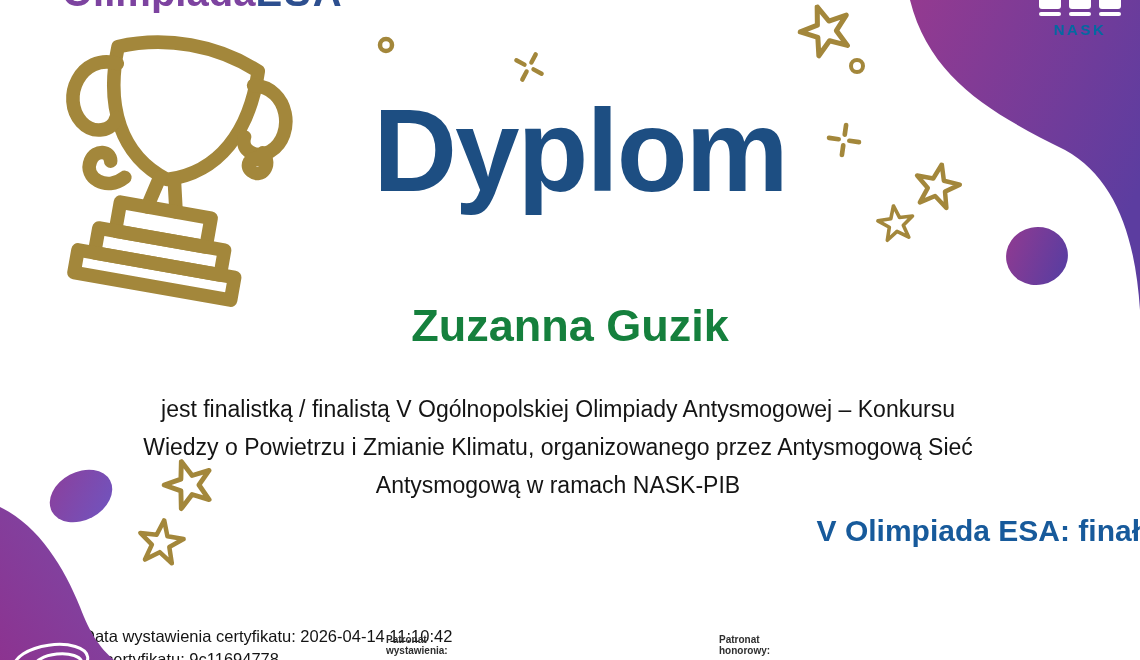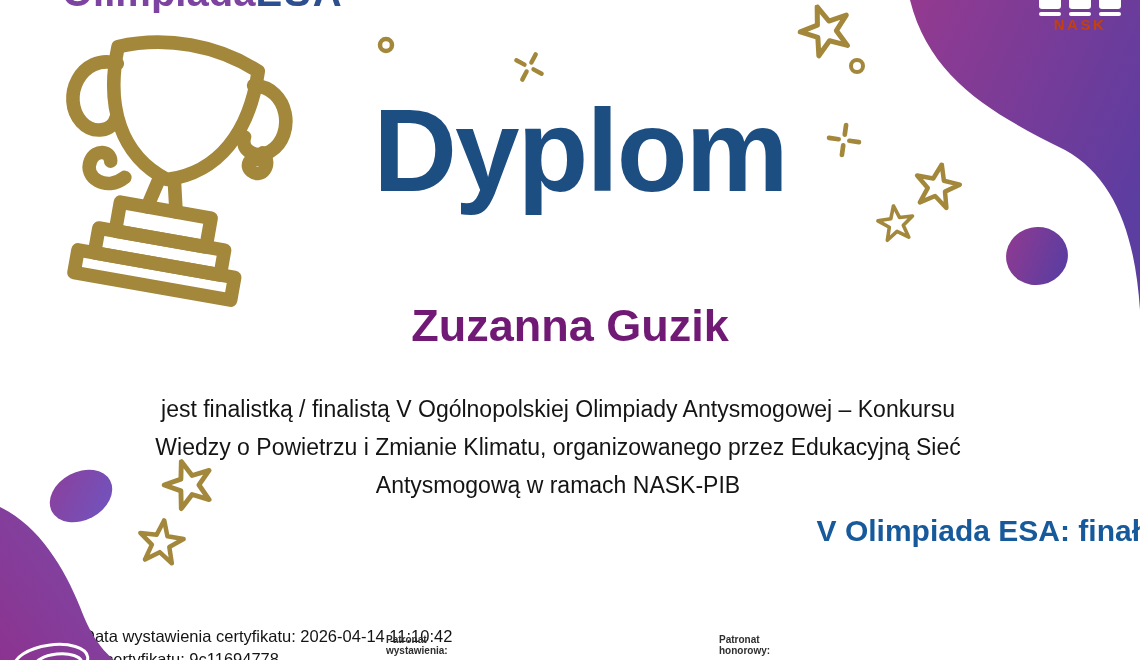--- a/index.html
+++ b/index.html
@@ -15,21 +15,21 @@
   .logo-purple{color:#7d43a0;}
   .logo-blue{color:#2d4f8f; letter-spacing:2px;}
 
   
   .title{
     left:0; top:88px; width:1160px; text-align:center;
     font-size:116px; font-weight:bold; letter-spacing:-2px; color:#1d4e82; line-height:1.1;
   }
   .name{
     left:0; top:300px; width:1140px; text-align:center;
-    font-size:45px; font-weight:bold; color:#701a75;
+    font-size:45px; font-weight:bold; color:#15803d;
   }
   .bodytext{
     left:0; top:390px; width:1116px; text-align:center;
     font-size:23px; color:#141414; line-height:38px;
   }
   .bodytext div{white-space:nowrap;}
   .award{
     left:0; top:514px; width:1140px; text-align:right;
     font-size:30px; font-weight:bold; color:#175a9b;
   }
@@ -39,21 +39,21 @@
   .patron{font-size:10px; font-weight:bold; color:#2e2e2e; line-height:11px; white-space:nowrap;}
   .patron-1{left:386px; top:634px;}
   .patron-2{left:719px; top:634px;}
 
   
   .nask-block{left:1032px; top:0; width:96px; text-align:center;}
   .esa-frags{display:flex; justify-content:center; gap:8px;}
   .esa-frags span{display:block; width:22px; height:9px; background:#fff; border-radius:0 0 3px 3px;}
   .esa-bars{display:flex; justify-content:center; gap:8px; margin-top:3px;}
   .esa-bars span{display:block; width:22px; height:4px; background:#fff; border-radius:2px;}
-  .nask-word{color:#c2410c; font-size:15px; font-weight:bold; letter-spacing:2.5px;}
+  .nask-word{margin-top:5px; color:#0369a1; font-size:15px; font-weight:bold; letter-spacing:2.5px;}
 
   .gold-stroke{stroke:#a3873b; fill:none;}
   svg{display:block;}
 </style>
 </head>
 <body>
 
 <svg width="0" height="0" style="position:absolute">
   <defs>
     <linearGradient id="gradTR" x1="0" y1="0" x2="1" y2="0.6">
@@ -160,21 +160,21 @@
   <svg class="abs" style="left:136px;top:518px;transform:rotate(8deg)" width="50" height="50" viewBox="0 0 100 100">
     <use href="#star-shape"></use>
   </svg>
 
   <div class="abs title">Dyplom</div>
 
   <div class="abs name">Zuzanna Guzik</div>
 
   <div class="abs bodytext">
     <div>jest finalistką / finalistą V Ogólnopolskiej Olimpiady Antysmogowej – Konkursu</div>
-    <div>Wiedzy o Powietrzu i Zmianie Klimatu, organizowanego przez Edukacyjną Sieć</div>
+    <div>Wiedzy o Powietrzu i Zmianie Klimatu, organizowanego przez Antysmogową Sieć</div>
     <div>Antysmogową w ramach NASK-PIB</div>
   </div>
 
   <div class="abs award">V Olimpiada ESA: finał</div>
 
   <div class="abs certmeta">
     <div>Data wystawienia certyfikatu: 2026-04-14 11:10:42</div>
     <div>Nr certyfikatu: 9c11694778</div>
   </div>
 

